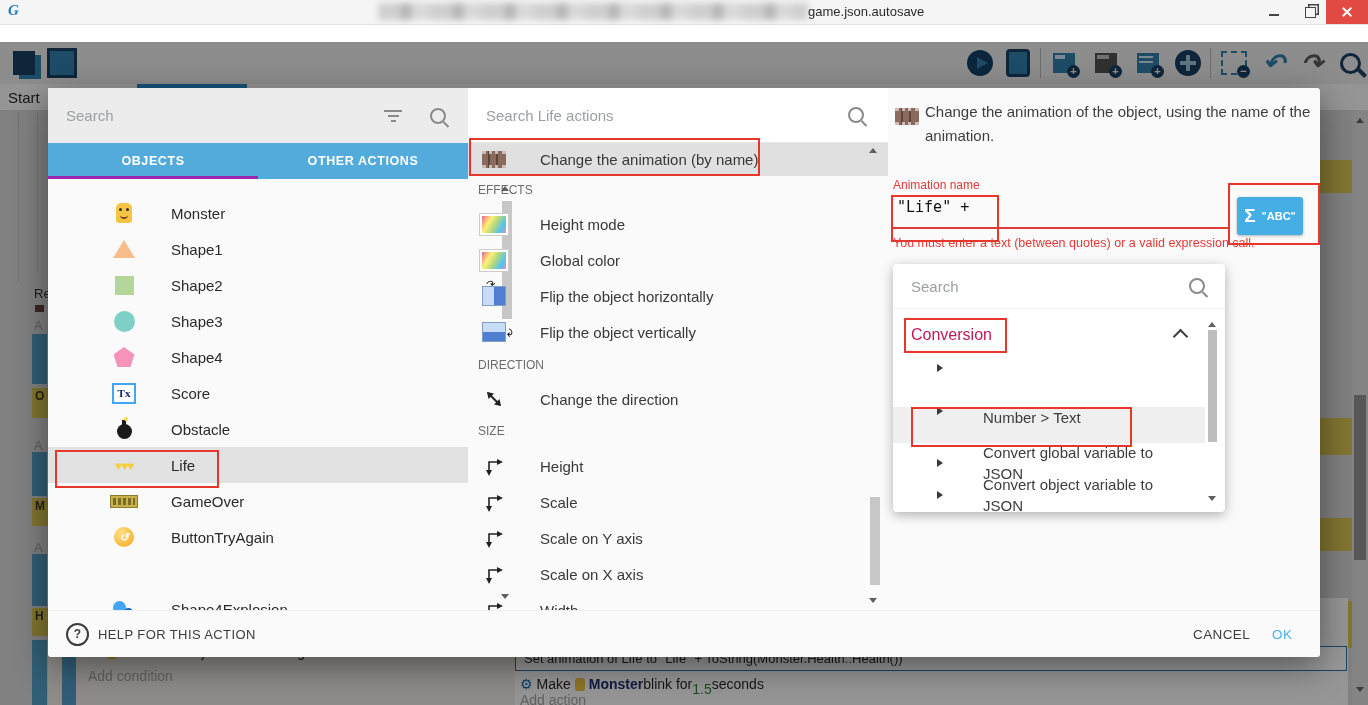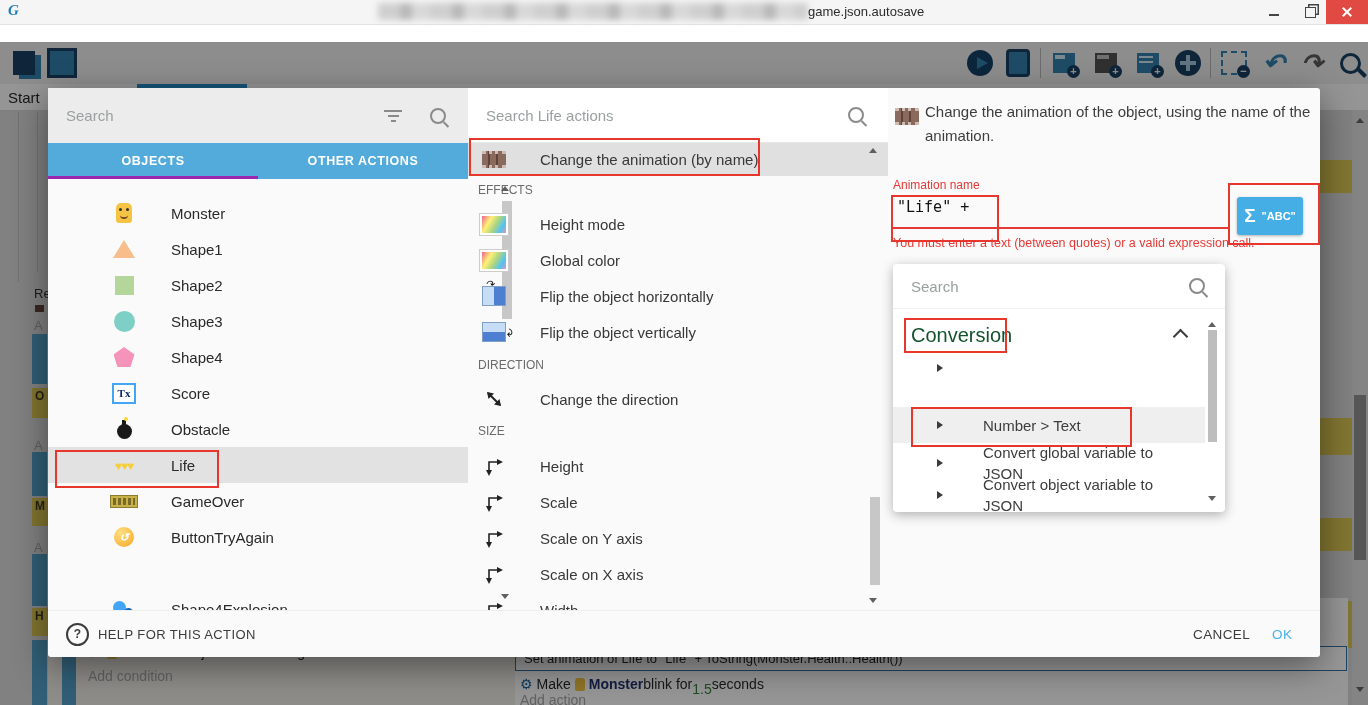--- a/index.html
+++ b/index.html
@@ -159,21 +159,21 @@
   .sigma-btn{position:absolute;left:1189px;top:109px;width:66px;height:38px;background:#45aee5;border-radius:3px;
     box-shadow:0 1px 3px rgba(0,0,0,0.3);display:flex;align-items:center;justify-content:center;gap:6px;color:#fff;}
   .sigma-btn .sg{font-size:19px;font-weight:bold;} .sigma-btn .ab{font-size:11px;font-weight:bold;}
 
   .dropdown{position:absolute;left:845px;top:176px;width:332px;height:248px;background:#fff;border-radius:4px;
     box-shadow:0 3px 12px rgba(0,0,0,0.3);overflow:hidden;}
   .dd-search{position:absolute;left:0;top:0;width:332px;height:44px;display:flex;align-items:center;border-bottom:1px solid #f0f0f0;}
   .dd-search input{flex:1;margin-left:16px;border:0;outline:0;background:transparent;font:15px "Liberation Sans",sans-serif;}
   .dd-search input::placeholder{color:#9aa0a0;}
   .dd-group{position:absolute;left:0;top:54px;width:312px;height:34px;display:flex;align-items:center;}
-  .dd-group span{margin-left:18px;font-size:20px;color:#14532d;}
+  .dd-group span{margin-left:18px;font-size:16px;color:#be185d;}
   .chev{position:absolute;left:282px;top:13px;width:9px;height:9px;border-left:2px solid #3c3c3c;border-top:2px solid #3c3c3c;transform:rotate(45deg);}
   .dd-item{position:absolute;left:0;width:312px;display:flex;align-items:flex-start;}
   .dd-item.sel{background:#efefef;}
   .bul{width:0;height:0;border-left:6px solid #3a3a3a;border-top:4px solid transparent;border-bottom:4px solid transparent;
     margin-left:44px;margin-top:8px;flex:none;}
   .dd-item .txt{margin-left:40px;width:212px;font-size:15px;line-height:21px;color:#3d3d3d;}
   .dd-thumb{position:absolute;left:315px;top:66px;width:9px;height:112px;background:#bdbdbd;}
 
   
   .redbox{position:absolute;border:2px solid #e8362d;pointer-events:none;z-index:6;}
@@ -525,21 +525,21 @@
           <input placeholder="Search" style="">
           <span class="mag" style="margin-right:20px"></span>
         </div>
         <div class="dd-group">
           <span>Conversion</span>
           <i class="chev"></i>
         </div>
         <div class="dd-item" style="top:92px;height:48px">
           <i class="bul"></i>
         </div>
-        <div class="dd-item sel" style="top:143px;height:36px;align-items:center">
+        <div class="dd-item sel" style="top:143px;height:36px;align-items:flex-start">
           <i class="bul" style="margin-top:0"></i>
           <span class="txt">Number &gt; Text</span>
         </div>
         <div class="dd-item" style="top:184px;height:30px;align-items:center">
           <i class="bul" style="margin-top:0"></i>
           <span class="txt">Convert global variable to JSON</span>
         </div>
         <div class="dd-item" style="top:214px;height:34px;align-items:center">
           <i class="bul" style="margin-top:0"></i>
           <span class="txt">Convert object variable to JSON</span>

